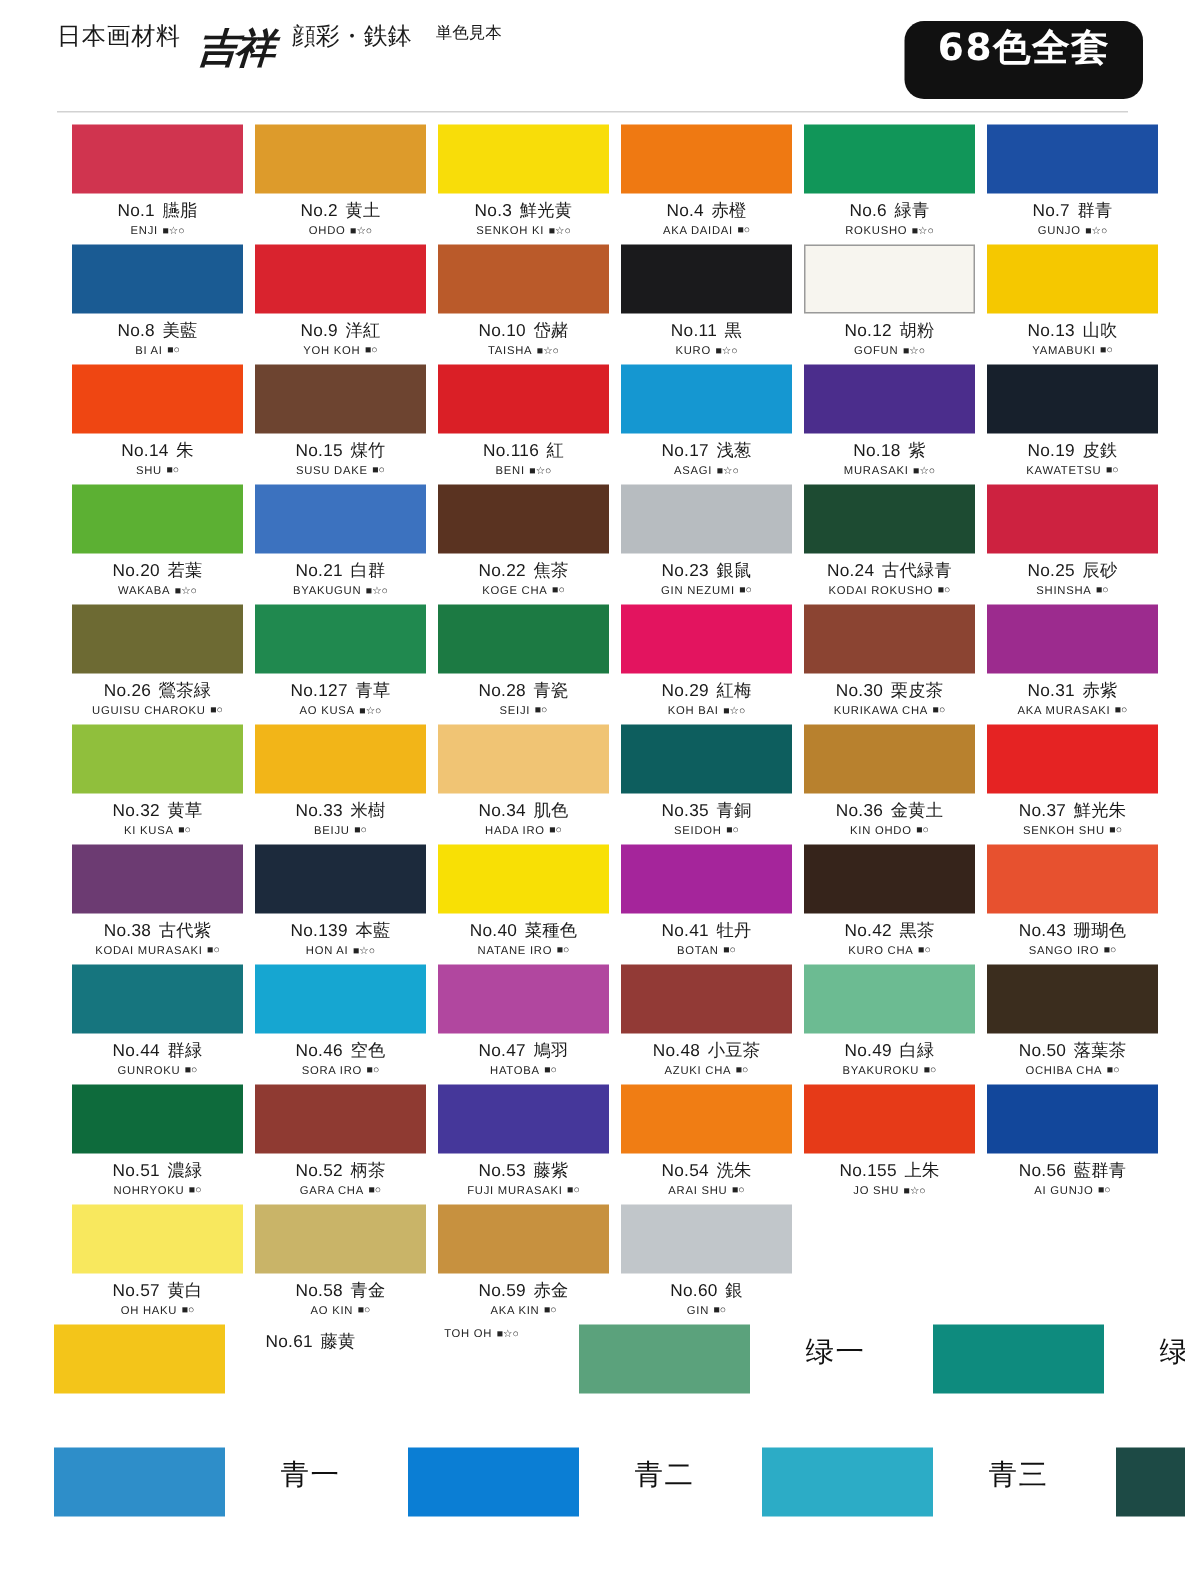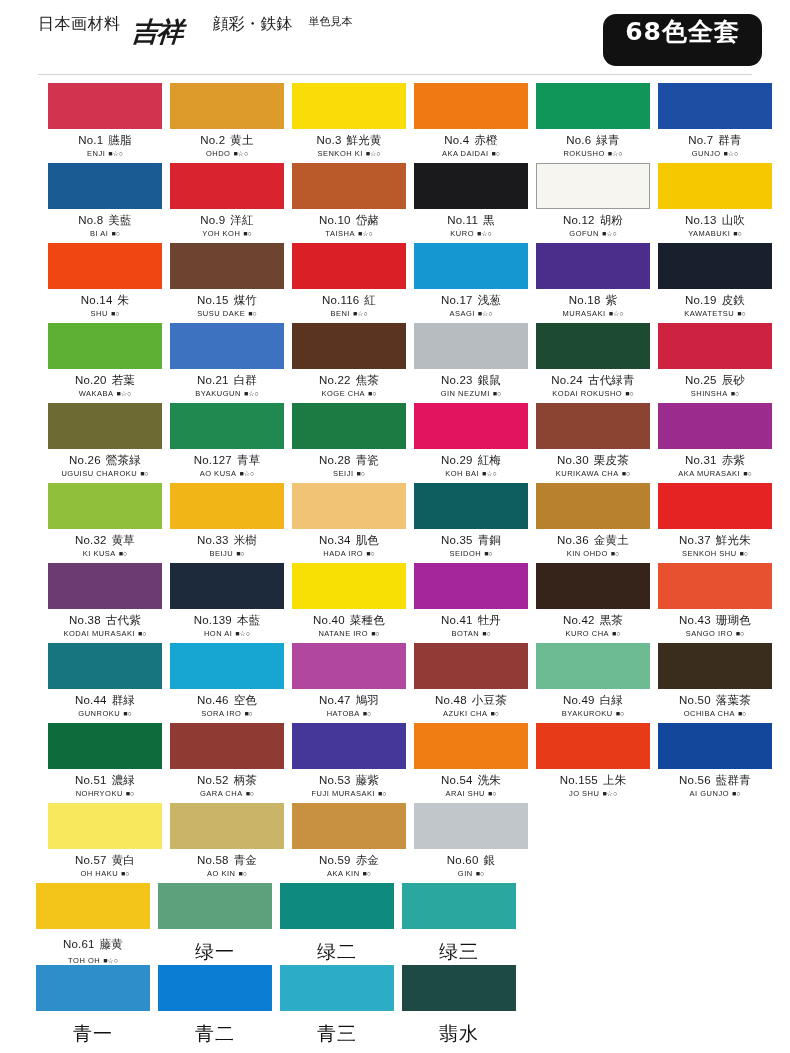--- a/index.html
+++ b/index.html
@@ -22,21 +22,21 @@
     font-size:16px;letter-spacing:.5px;white-space:nowrap;
     font-family:"DejaVu Sans","Liberation Sans",sans-serif;
   }
   .hdr-logo{
     font-size:27px;font-weight:bold;margin-left:10px;
     font-family:"DejaVu Serif","Liberation Serif",serif;
     font-style:italic;letter-spacing:-2px;
     transform:skewX(-4deg);
   }
   .hdr-sub{
-    font-size:16px;margin-left:32px;white-space:nowrap;
+    font-size:16px;margin-left:14px;white-space:nowrap;
     font-family:"DejaVu Sans","Liberation Sans",sans-serif;
   }
   .hdr-sub2{
     font-size:11px;margin-left:16px;white-space:nowrap;
     font-family:"DejaVu Sans","Liberation Sans",sans-serif;
   }
   .hdr-badge{
     margin-left:auto;
     background:#111111;color:#ffffff;
     border-radius:13px;
@@ -91,21 +91,21 @@
   }
   .cap-ro .marks{font-size:7px;letter-spacing:0px;}
 
   
   .extra{
     padding:0 30px 0 36px;
     display:grid;
     grid-template-columns:repeat(6,1fr);
     column-gap:8px;
   }
-  .xcell{height:82px;display:flex;flex-direction:column;align-items:flex-start;justify-content:space-between;}
+  .xcell{height:82px;display:flex;align-items:flex-start;justify-content:space-between;}
   .xchip{width:114px;height:46px;}
   .xlabel{
     width:114px;text-align:center;
     font-size:19px;margin-top:5px;
     font-family:"DejaVu Serif","Liberation Serif",serif;
     letter-spacing:1px;
     color:#111;
   }
 </style>
 </head>

